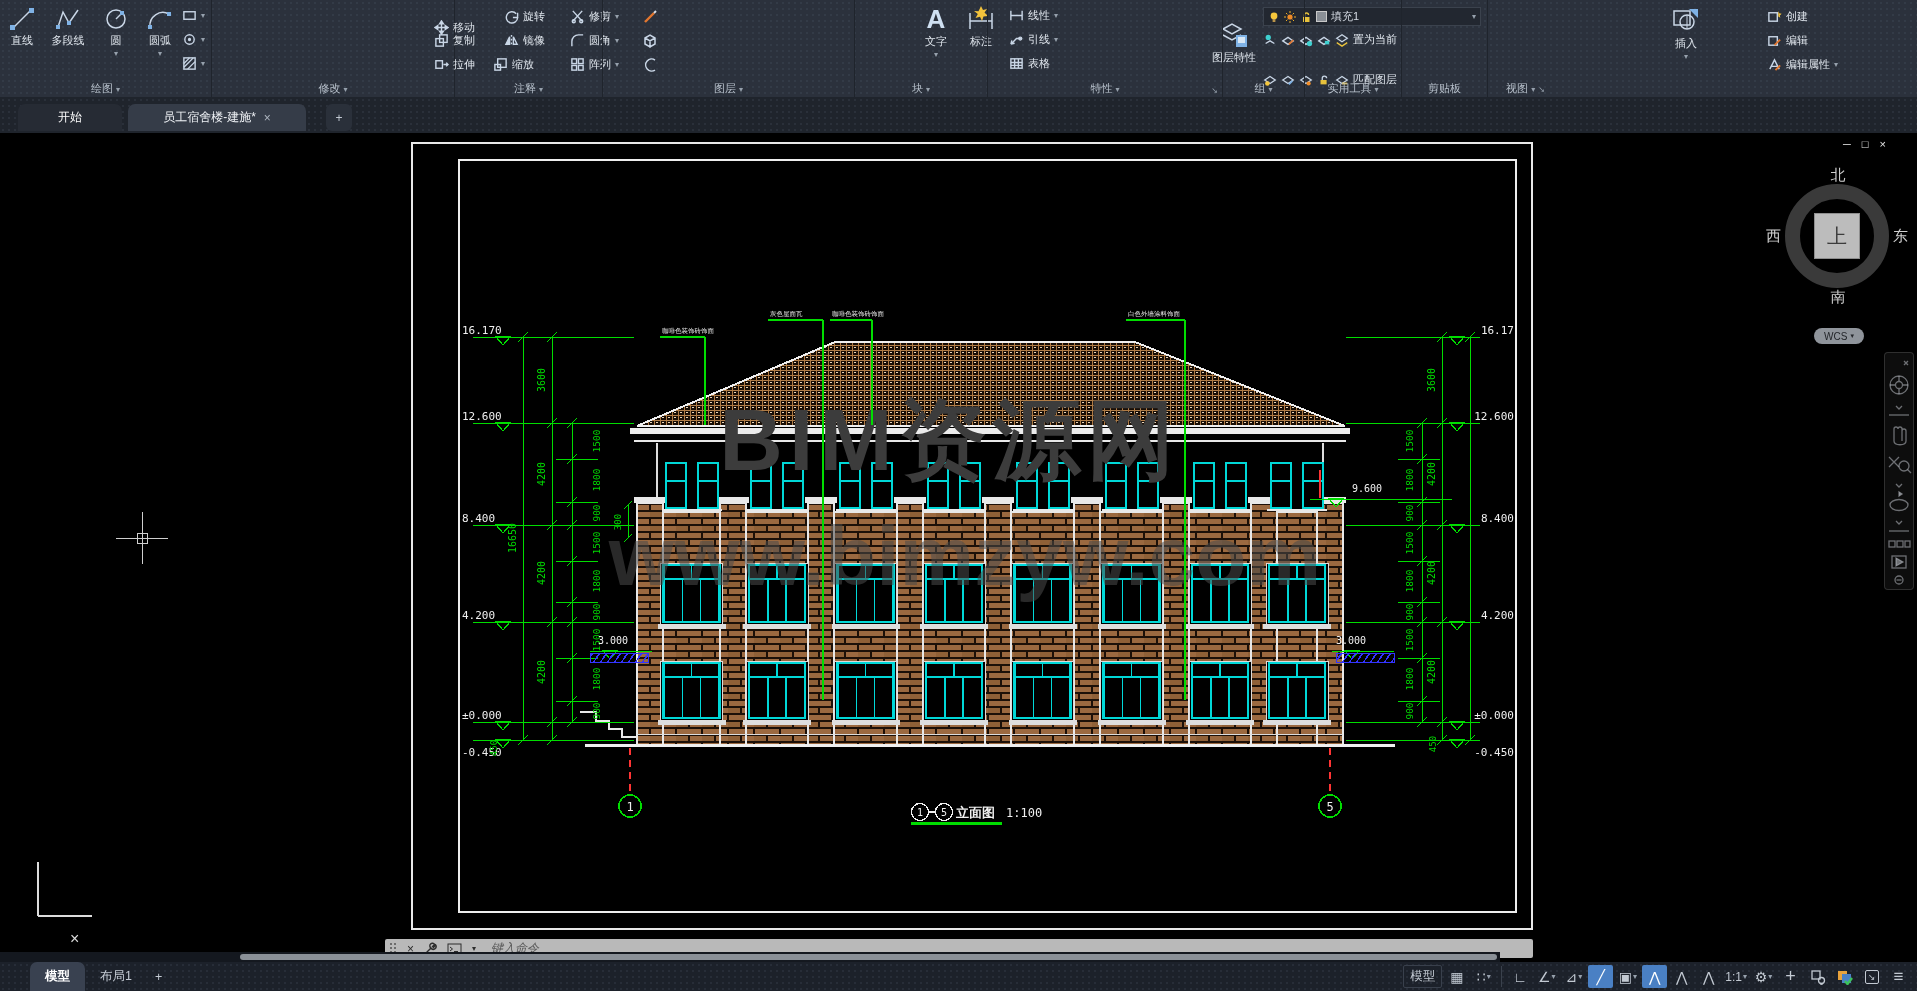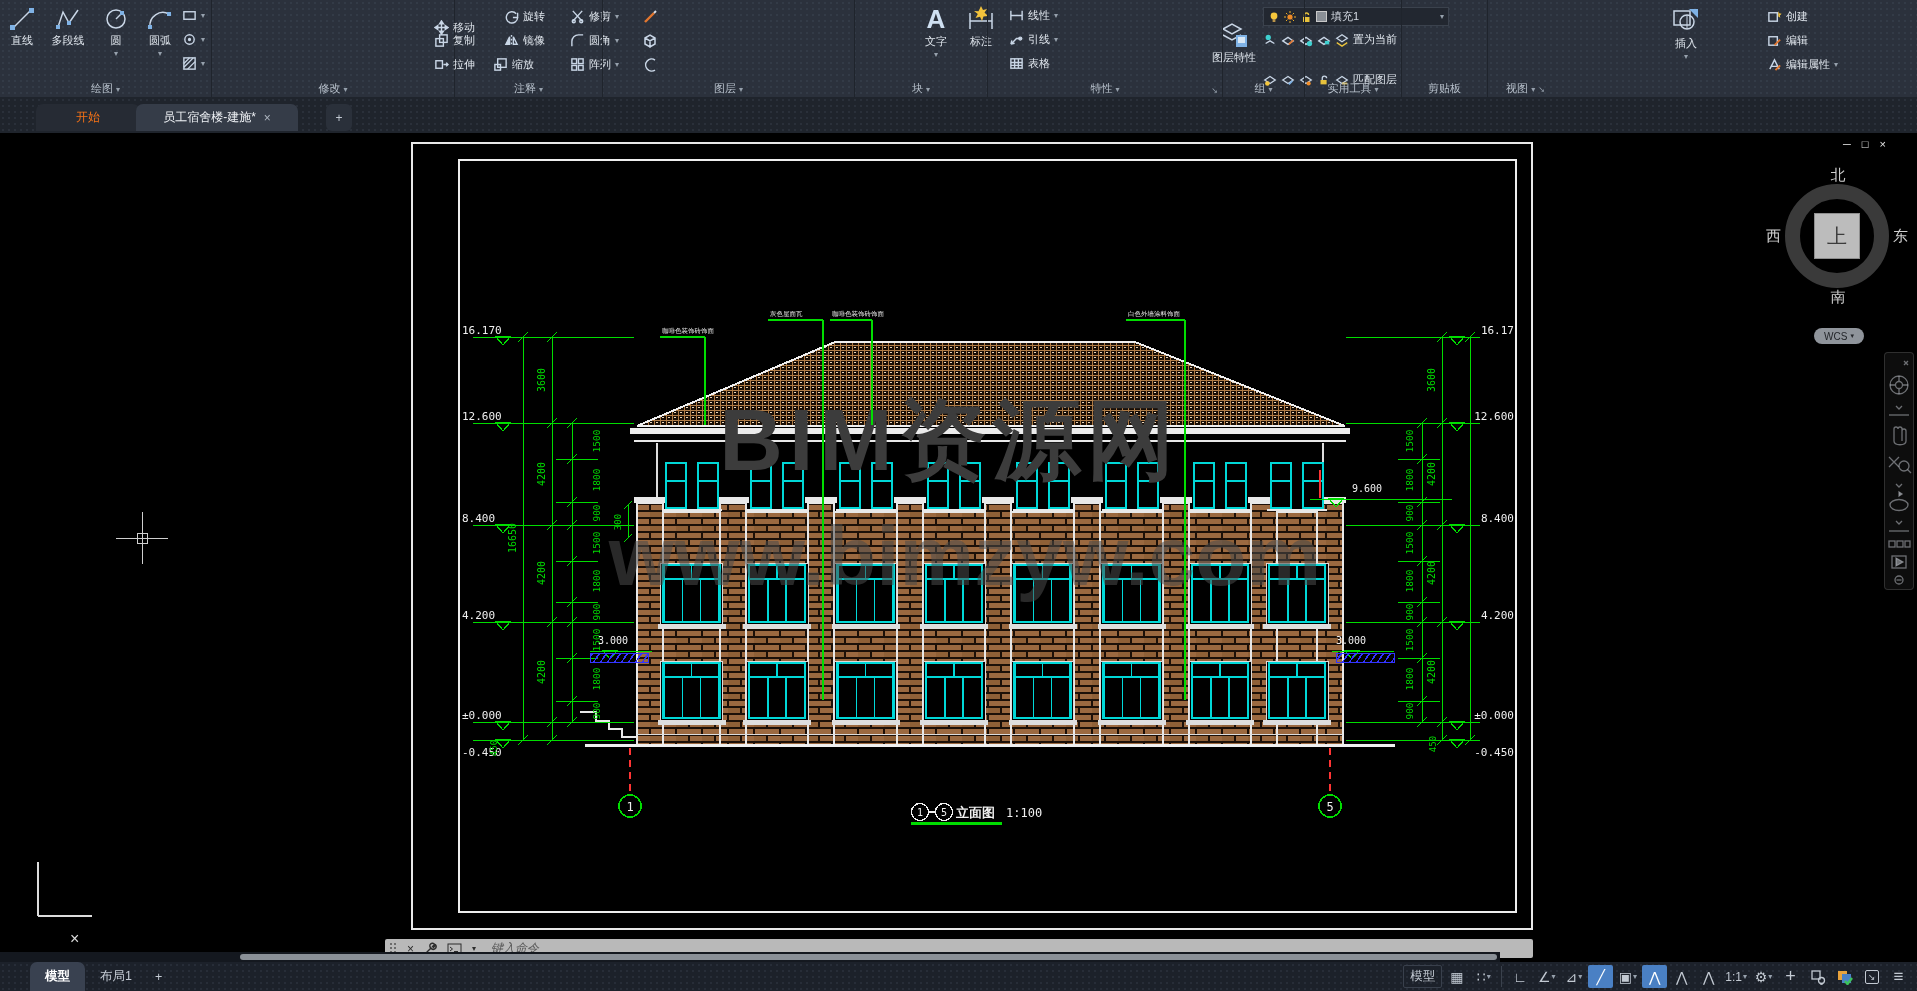--- a/index.html
+++ b/index.html
@@ -607,21 +607,21 @@
   <div class="panel" style="left:603px;width:252px">
     <div class="big" style="left:607px;top:19px;width:48px">
       <svg width="30" height="30" viewBox="0 0 30 30">
           <path d="M4 10l9-5 9 5-9 5z" fill="none" stroke="#c9d6e6" stroke-width="1.5"></path>
           <path d="M4 16l9 5 9-5" fill="none" stroke="#c9d6e6" stroke-width="1.5"></path>
           <rect x="17" y="16" width="11" height="12" fill="#7fb2e5"></rect>
           <rect x="19" y="18" width="7" height="6" fill="#d9e8f5"></rect>
         </svg>
       <span>图层特性</span>
       </div>
-    <div class="combo" style="left:660px;top:7px;width:186px">
+    <div class="combo" style="left:660px;top:7px;width:218px">
       <svg width="12" height="12" viewBox="0 0 12 12">
           <circle cx="6" cy="5" r="3.4" fill="#f5c63c"></circle>
           <rect x="4.6" y="8" width="2.8" height="3" fill="#b9934a"></rect>
         </svg>
       <svg width="12" height="12" viewBox="0 0 12 12">
           <circle cx="6" cy="6" r="2.6" fill="#f08c28"></circle>
           <path d="M6 0v2M6 10v2M0 6h2M10 6h2M2 2l1.4 1.4M8.6 8.6L10 10M10 2L8.6 3.4M3.4 8.6L2 10" stroke="#f0b028" stroke-width="1"></path>
         </svg>
       <svg width="12" height="12" viewBox="0 0 12 12">
           <rect x="3" y="6" width="6.5" height="5" fill="#e8c23c"></rect>
@@ -737,24 +737,24 @@
     <div class="plabel"><span>实用工具</span> <span class="dd">▾</span></div>
   </div>
 
   <div class="panel" style="left:1488px;width:75px;border-right:none">
 
     <div class="plabel"><span>视图</span> <span class="dd">▾</span> <span class="dd">↘</span></div>
   </div>
 </div>
 
 <div id="tabbar">
-  <div class="ftab" style="left:36px;width:104px;background:#262b34;color:#f97316">
+  <div class="ftab" style="left:18px;width:104px;background:#262b34;color:#ffffff">
     <span>开始</span>
     </div>
-  <div class="ftab" style="left:136px;width:162px;background:#353c48;color:#eef1f5">
+  <div class="ftab" style="left:128px;width:178px;background:#353c48;color:#eef1f5">
     <span>员工宿舍楼-建施*</span>
     <span style="color:#aeb6c0">×</span>
     </div>
   <div class="ftab" style="left:326px;width:26px;background:#2a303a;color:#c2c9d2;border-radius:6px">
     <span>+</span>
     </div>
 </div>
 
 <div id="winbtns">
   <span>─</span>

